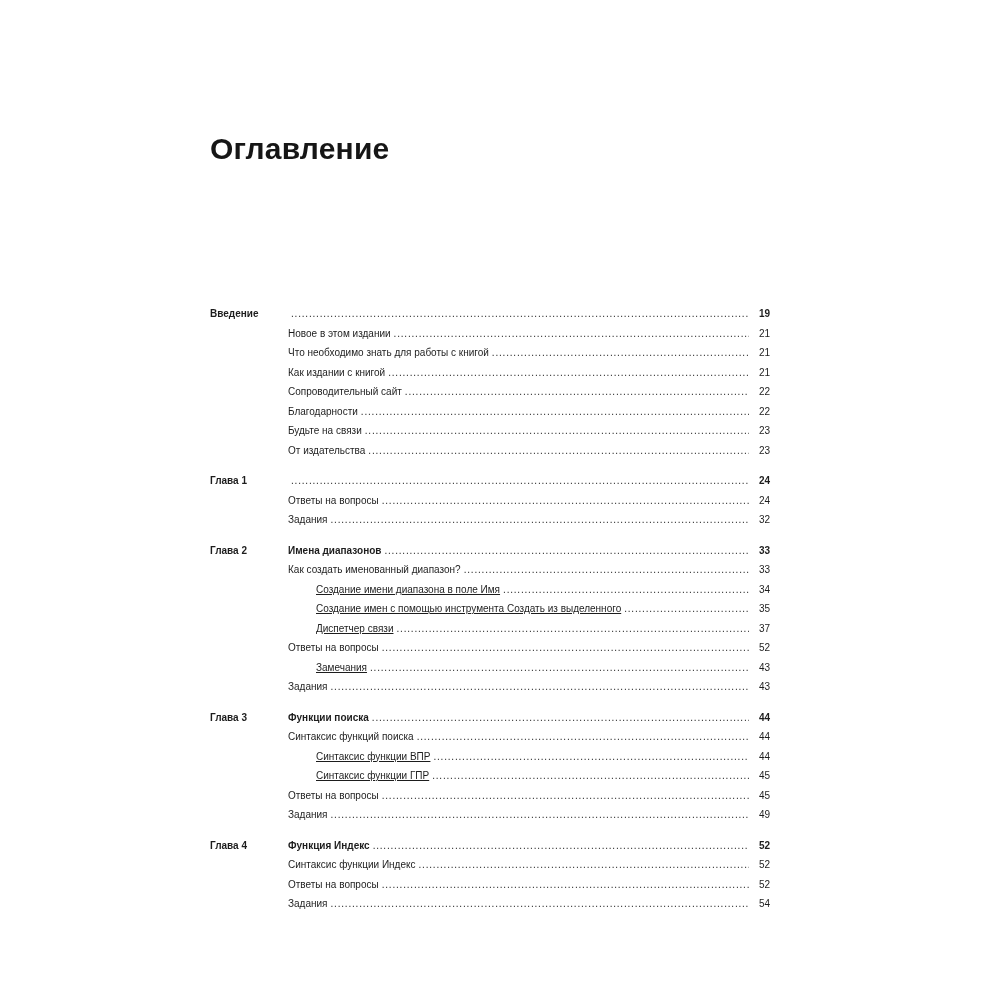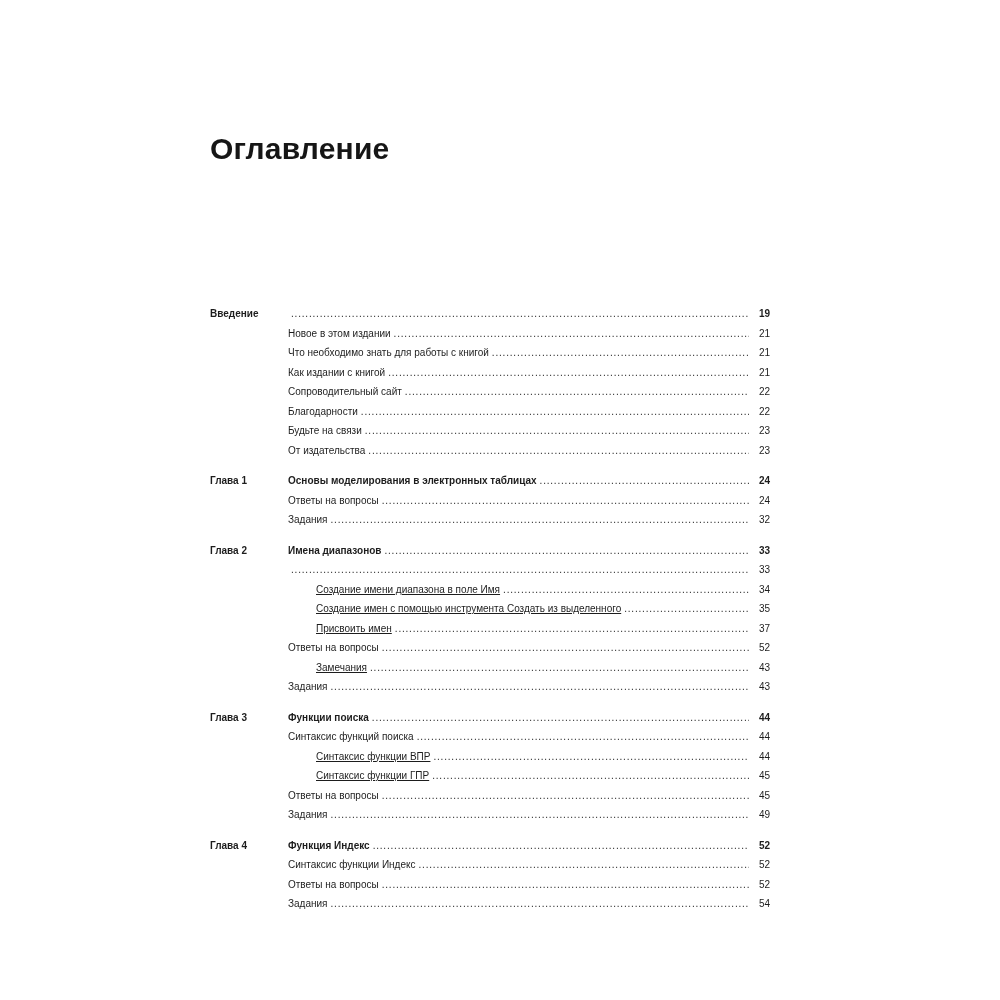--- a/index.html
+++ b/index.html
@@ -114,21 +114,20 @@
           <span class="page-num">23</span>
         </div>
         <div class="row">
           <span class="label"></span>
           <span class="title">От издательства</span>
           <span class="leader"></span>
           <span class="page-num">23</span>
         </div>
         <div class="row chapter">
           <span class="label">Глава 1</span>
-          <span class="title">Основы моделирования в электронных таблицах</span>
           <span class="leader"></span>
           <span class="page-num">24</span>
         </div>
         <div class="row">
           <span class="label"></span>
           <span class="title">Ответы на вопросы</span>
           <span class="leader"></span>
           <span class="page-num">24</span>
         </div>
         <div class="row">
@@ -138,38 +137,39 @@
           <span class="page-num">32</span>
         </div>
         <div class="row chapter">
           <span class="label">Глава 2</span>
           <span class="title">Имена диапазонов</span>
           <span class="leader"></span>
           <span class="page-num">33</span>
         </div>
         <div class="row">
           <span class="label"></span>
+          <span class="title">Как создать именованный диапазон?</span>
           <span class="leader"></span>
           <span class="page-num">33</span>
         </div>
         <div class="row lvl2">
           <span class="label"></span>
           <span class="title">Создание имени диапазона в поле Имя</span>
           <span class="leader"></span>
           <span class="page-num">34</span>
         </div>
         <div class="row lvl2">
           <span class="label"></span>
           <span class="title">Создание имен с помощью инструмента Создать из выделенного</span>
           <span class="leader"></span>
           <span class="page-num">35</span>
         </div>
         <div class="row lvl2">
           <span class="label"></span>
-          <span class="title">Присвоить имен</span>
+          <span class="title">Диспетчер связи</span>
           <span class="leader"></span>
           <span class="page-num">37</span>
         </div>
         <div class="row">
           <span class="label"></span>
           <span class="title">Ответы на вопросы</span>
           <span class="leader"></span>
           <span class="page-num">52</span>
         </div>
         <div class="row lvl2">

